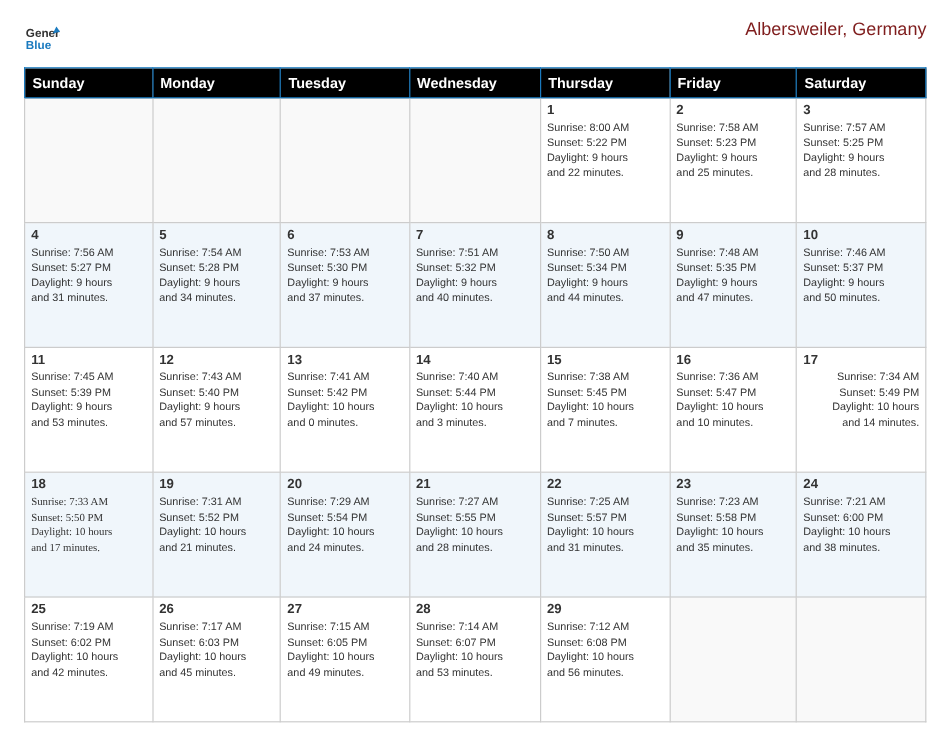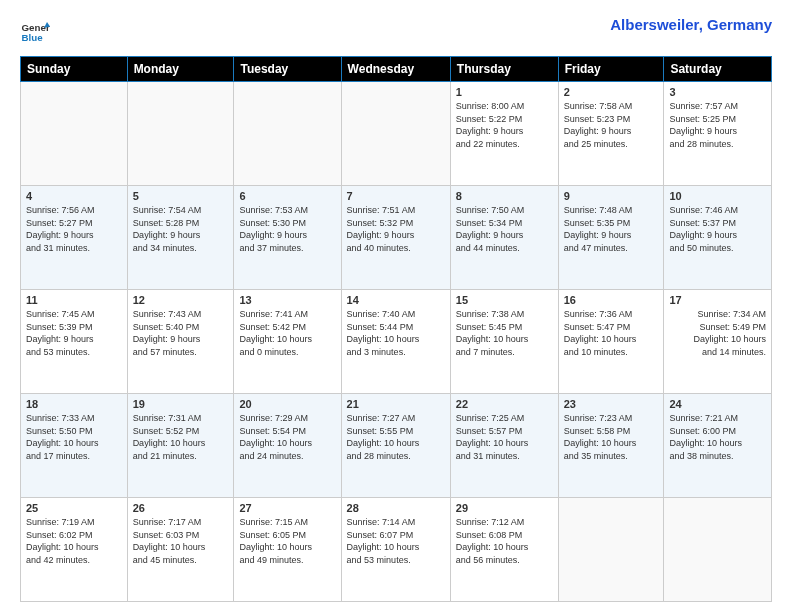--- a/index.html
+++ b/index.html
@@ -35,22 +35,21 @@
     .title-block {
       text-align: right;
     }
     .month-year {
       font-size: 32px;
       font-weight: bold;
       color: #333;
     }
     .location {
       font-size: 15px;
-      color: #1d4ed8;
-      font-weight: bold;
+      color: #7f1d1d;
     }
     .calendar {
       width: 100%;
       border-collapse: collapse;
       flex: 1;
     }
     .calendar th {
       background-color: #000000;
       color: #fff;
       font-size: 12px;
@@ -245,21 +244,21 @@
             <span class="day-num">17</span>
             <div class="day-info" style="white-space: pre-line; text-align: right;">Sunrise: 7:34 AM
 Sunset: 5:49 PM
 Daylight: 10 hours
 and 14 minutes.</div>
           </td>
         </tr>
         <tr>
           <td>
             <span class="day-num">18</span>
-            <div class="day-info" style="white-space: pre-line;">Sunrise: 7:33 AM
+            <div class="day-info" style="white-space: pre-line; font-family: Liberation Serif, serif;">Sunrise: 7:33 AM
 Sunset: 5:50 PM
 Daylight: 10 hours
 and 17 minutes.</div>
           </td>
           <td>
             <span class="day-num">19</span>
             <div class="day-info" style="white-space: pre-line;">Sunrise: 7:31 AM
 Sunset: 5:52 PM
 Daylight: 10 hours
 and 21 minutes.</div>

